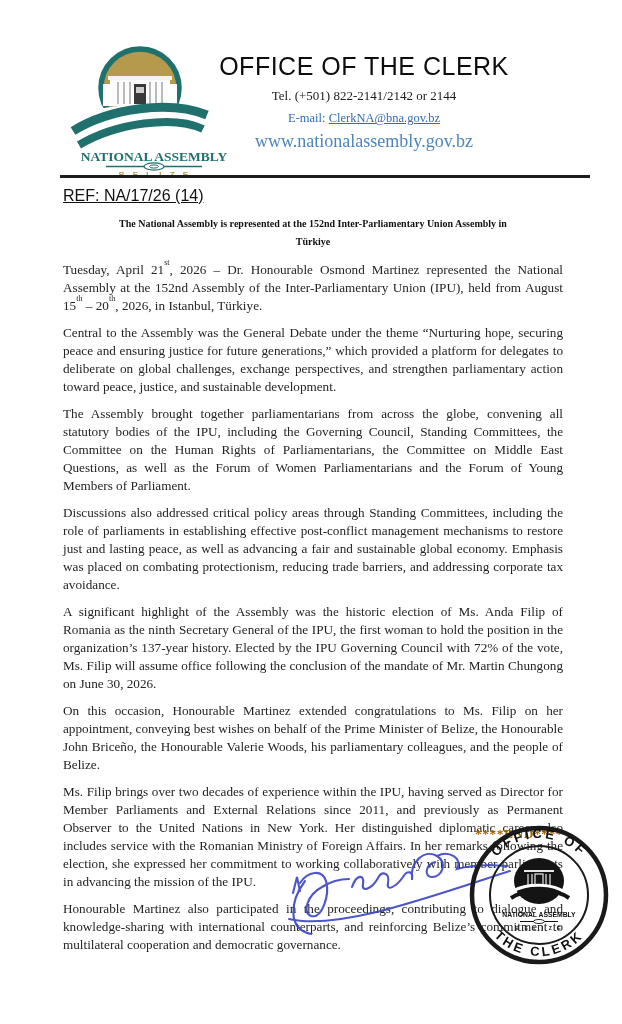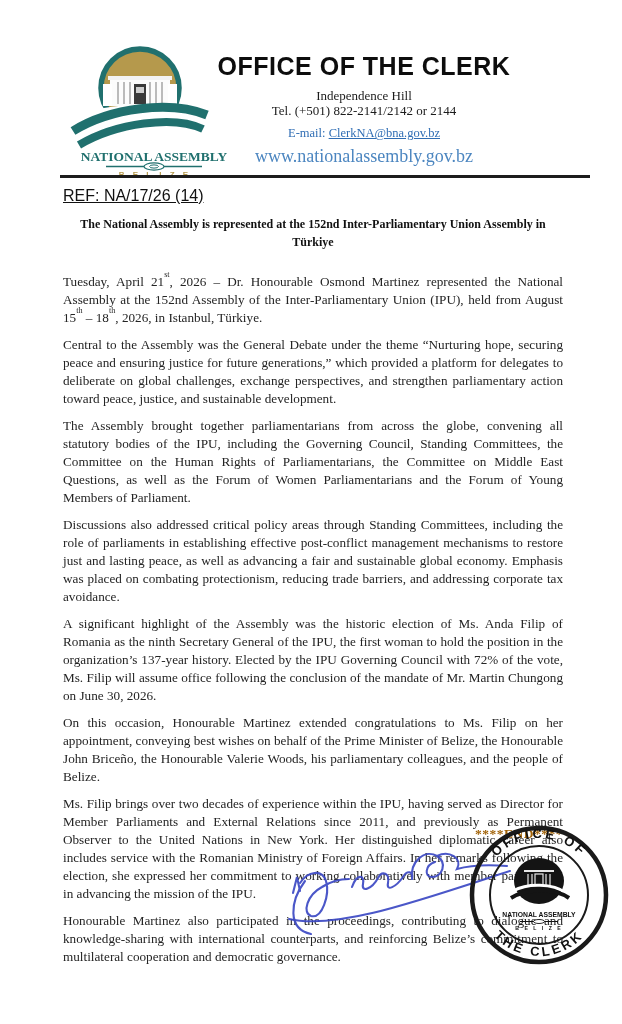--- a/index.html
+++ b/index.html
@@ -5,37 +5,37 @@
   html,body { margin:0; padding:0; background:#e8e8e8; }
   .page {
     position:relative; width:622px; height:1024px; margin:0 auto;
     background:#ffffff; overflow:hidden;
     font-family:"Liberation Serif", serif; color:#222;
   }
   
   .logo { position:absolute; left:68px; top:42px; }
   .header-text { position:absolute; left:185px; top:52px; width:358px; text-align:center; }
   .org-title {
-    font-family:"Liberation Sans", sans-serif; font-weight:bold;
+    font-family:"Liberation Sans", sans-serif; font-weight:normal;
     font-size:25px; letter-spacing:0.5px; color:#0d0d0d; margin:0 0 7px 0; white-space:nowrap;
   }
   .addr { font-size:13px; line-height:15px; color:#1b1b1b; margin:0; }
   .email-line { font-size:12.5px; line-height:15px; color:#2f6db4; margin:8px; }
   .email-line a { color:#2f6db4; text-decoration:underline; cursor:pointer; }
   .site-line { font-size:18px; line-height:15px; color:#4c86c0; margin:0; }
   .rule { position:absolute; left:60px; top:175px; width:530px; height:3px; background:#1c1c1c; }
   
   .ref {
     position:absolute; left:63px; top:187px;
     font-family:"Liberation Sans", sans-serif; font-size:16px; color:#111;text-decoration:underline;
   }
   .body-text { position:absolute; left:63px; top:215px; width:500px; }
   .doc-title {
-    font-weight:bold; font-size:12px; line-height:18px;
-    text-align:center; margin:0 0 22px 0; color:#111;
+    font-weight:bold; font-size:10px; line-height:18px;
+    text-align:center; margin:0 0 10px 0; color:#111;
   }
   .body-text p.para {
     font-size:13.2px; line-height:18px; text-align:justify;
     margin:0 0 9px 0; color:#242424;
   }
   sup { font-size:0.62em; position:relative; top:-0.45em; line-height:0; }
   .end-marker {
     position:absolute; left:63px; top:826px; width:500px; text-align:right;
     font-weight:bold; font-size:13.5px; letter-spacing:0.5px; color:#a16207;
   }
@@ -76,34 +76,33 @@
     <g stroke="#20706e" fill="none">
       <line x1="38" y1="124.5" x2="134" y2="124.5" stroke-width="1.4"></line>
       <ellipse cx="86" cy="124.5" rx="10" ry="3.6" fill="#ffffff" stroke-width="1.2"></ellipse>
       <ellipse cx="86" cy="124.5" rx="4.4" ry="1.6" stroke-width="1"></ellipse>
     </g>
     <text x="87" y="135" text-anchor="middle" fill="#b5994c" font-family="Liberation Sans, sans-serif" font-weight="bold" font-size="8" letter-spacing="3">B E L I Z E</text>
   </svg>
 
   <div class="header-text">
     <h1 class="org-title">OFFICE OF THE CLERK</h1>
-    <p class="addr">Independence Hill</p>
     <p class="addr">Tel. (+501) 822-2141/2142 or 2144</p>
     <p class="email-line"><span>E-mail: </span><a>ClerkNA@bna.gov.bz</a></p>
     <p class="site-line">www.nationalassembly.gov.bz</p>
   </div>
 
   <div class="rule"></div>
 
   <div class="ref">REF: NA/17/26 (14)</div>
 
   <div class="body-text">
     <p class="doc-title"><span>The National Assembly is represented at the 152nd Inter-Parliamentary Union Assembly in</span><br>
       <span>Türkiye</span></p>
-    <p class="para"><span>Tuesday, April 21</span><sup>st</sup><span>, 2026 – Dr. Honourable Osmond Martinez represented the National Assembly at the 152nd Assembly of the Inter-Parliamentary Union (IPU), held from August 15</span><sup>th</sup><span> – 18</span><sup>th</sup><span>, 2026, in Istanbul, Türkiye.</span></p>
+    <p class="para"><span>Tuesday, April 21</span><sup>st</sup><span>, 2026 – Dr. Honourable Osmond Martinez represented the National Assembly at the 152nd Assembly of the Inter-Parliamentary Union (IPU), held from August 15</span><sup>th</sup><span> – 20</span><sup>th</sup><span>, 2026, in Istanbul, Türkiye.</span></p>
     <p class="para">Central to the Assembly was the General Debate under the theme “Nurturing hope, securing peace and ensuring justice for future generations,” which provided a platform for delegates to deliberate on global challenges, exchange perspectives, and strengthen parliamentary action toward peace, justice, and sustainable development.</p>
     <p class="para">The Assembly brought together parliamentarians from across the globe, convening all statutory bodies of the IPU, including the Governing Council, Standing Committees, the Committee on the Human Rights of Parliamentarians, the Committee on Middle East Questions, as well as the Forum of Women Parliamentarians and the Forum of Young Members of Parliament.</p>
     <p class="para">Discussions also addressed critical policy areas through Standing Committees, including the role of parliaments in establishing effective post-conflict management mechanisms to restore just and lasting peace, as well as advancing a fair and sustainable global economy. Emphasis was placed on combating protectionism, reducing trade barriers, and addressing corporate tax avoidance.</p>
     <p class="para">A significant highlight of the Assembly was the historic election of Ms. Anda Filip of Romania as the ninth Secretary General of the IPU, the first woman to hold the position in the organization’s 137-year history. Elected by the IPU Governing Council with 72% of the vote, Ms. Filip will assume office following the conclusion of the mandate of Mr. Martin Chungong on June 30, 2026.</p>
     <p class="para">On this occasion, Honourable Martinez extended congratulations to Ms. Filip on her appointment, conveying best wishes on behalf of the Prime Minister of Belize, the Honourable John Briceño, the Honourable Valerie Woods, his parliamentary colleagues, and the people of Belize.</p>
     <p class="para">Ms. Filip brings over two decades of experience within the IPU, having served as Director for Member Parliaments and External Relations since 2011, and previously as Permanent Observer to the United Nations in New York. Her distinguished diplomatic career also includes service with the Romanian Ministry of Foreign Affairs. In her remarks following the election, she expressed her commitment to working collaboratively with member parliaments in advancing the mission of the IPU.</p>
     <p class="para">Honourable Martinez also participated in the proceedings, contributing to dialogue and knowledge-sharing with international counterparts, and reinforcing Belize’s commitment to multilateral cooperation and democratic governance.</p>
   </div>
 
   <div class="end-marker">****END****</div>

